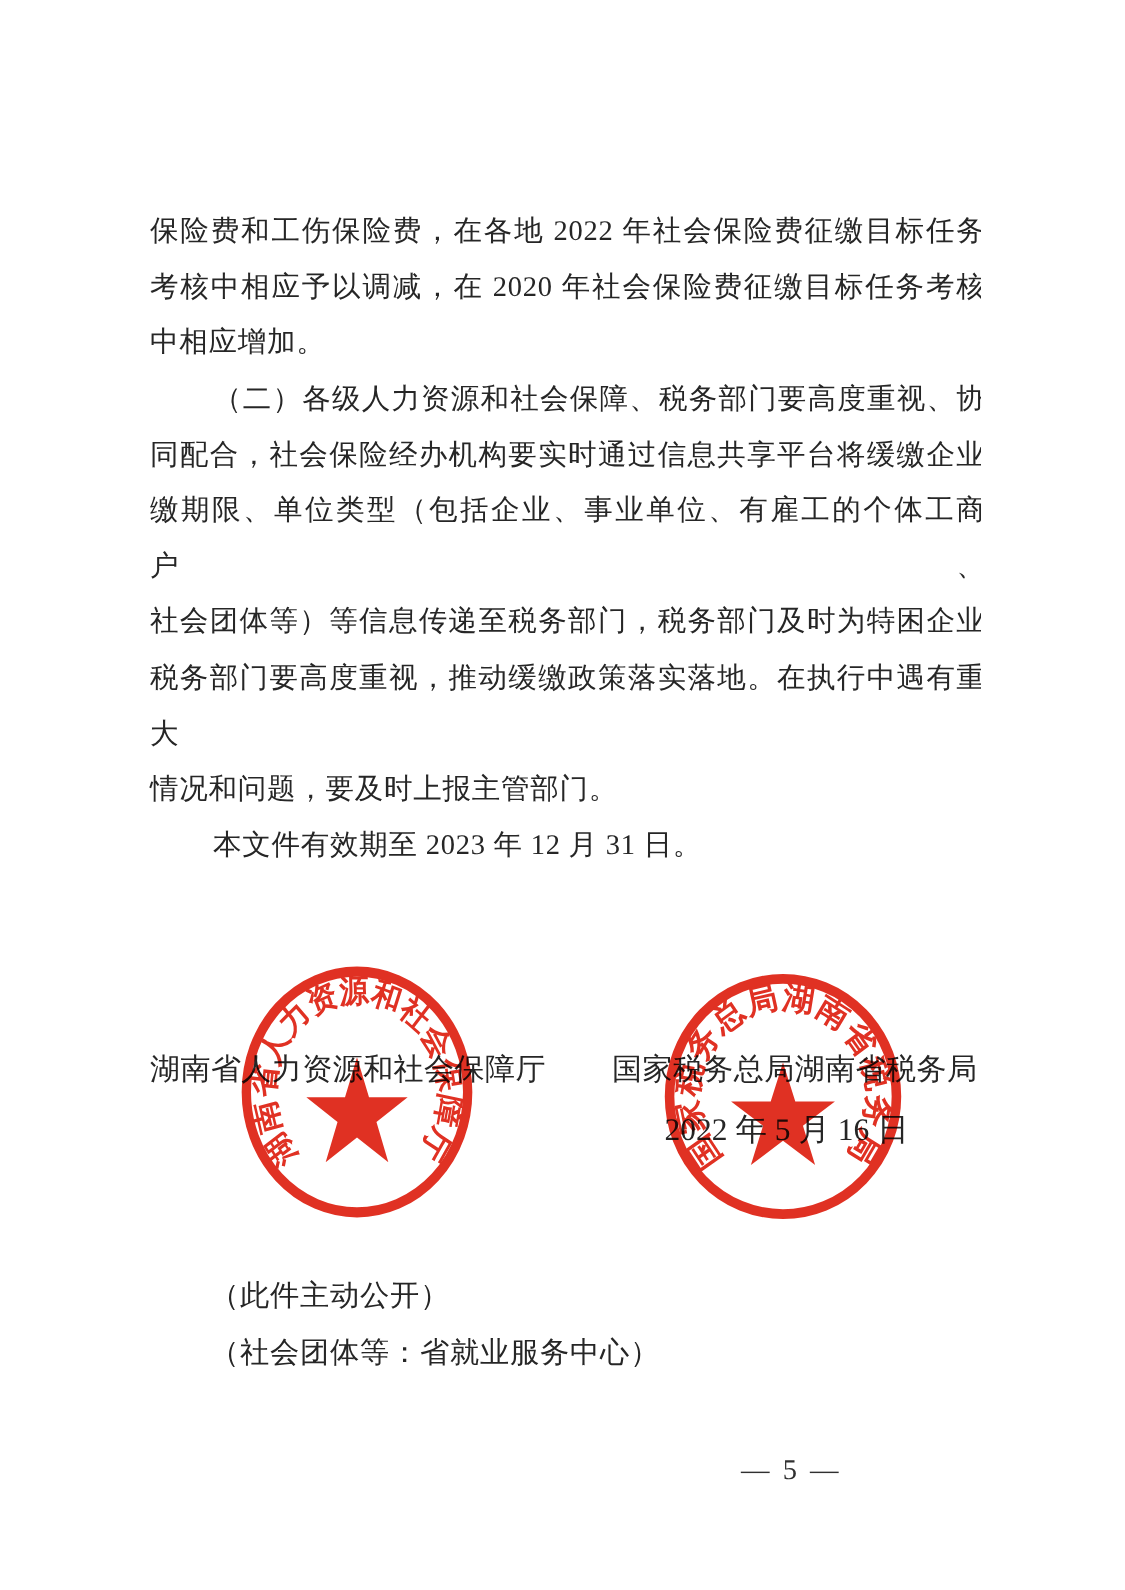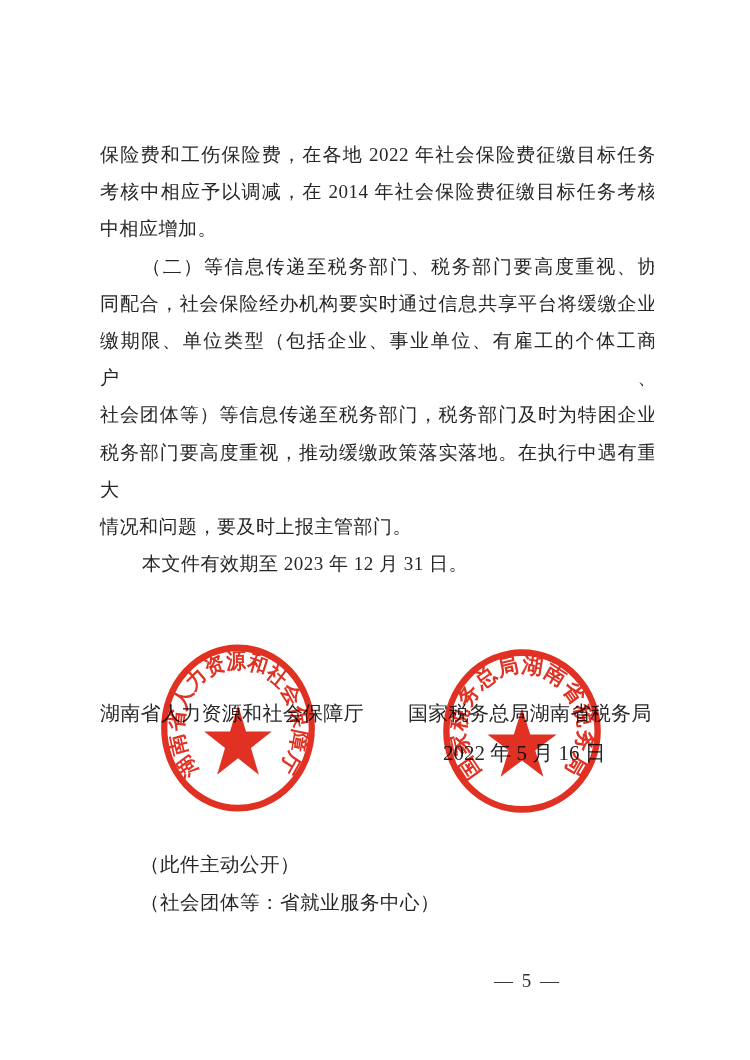--- a/index.html
+++ b/index.html
@@ -57,23 +57,23 @@
   .seal-star{fill:currentColor;}
   .seal-text{fill:currentColor;font-family:"Liberation Serif","DejaVu Serif",serif;font-weight:bold;}
 </style>
 </head>
 <body>
 
 <div class="page">
 
   <div class="body-text">
     <div class="line jl">保险费和工伤保险费，在各地 2022 年社会保险费征缴目标任务</div>
-    <div class="line jl">考核中相应予以调减，在 2014 年社会保险费征缴目标任务考核</div>
+    <div class="line jl">考核中相应予以调减，在 2020 年社会保险费征缴目标任务考核</div>
     <div class="line ll">中相应增加。</div>
-    <div class="line jl ind">（二）等信息传递至税务部门、税务部门要高度重视、协</div>
+    <div class="line jl ind">（二）各级人力资源和社会保障、税务部门要高度重视、协</div>
     <div class="line jl">同配合，社会保险经办机构要实时通过信息共享平台将缓缴企业</div>
     <div class="line jl">缴期限、单位类型（包括企业、事业单位、有雇工的个体工商户、</div>
     <div class="line jl">社会团体等）等信息传递至税务部门，税务部门及时为特困企业</div>
     <div class="line jl">税务部门要高度重视，推动缓缴政策落实落地。在执行中遇有重大</div>
     <div class="line ll">情况和问题，要及时上报主管部门。</div>
     <div class="line ll ind">本文件有效期至 2023 年 12 月 31 日。</div>
   </div>
 
 
   <div class="org left-org">湖南省人力资源和社会保障厅</div>

